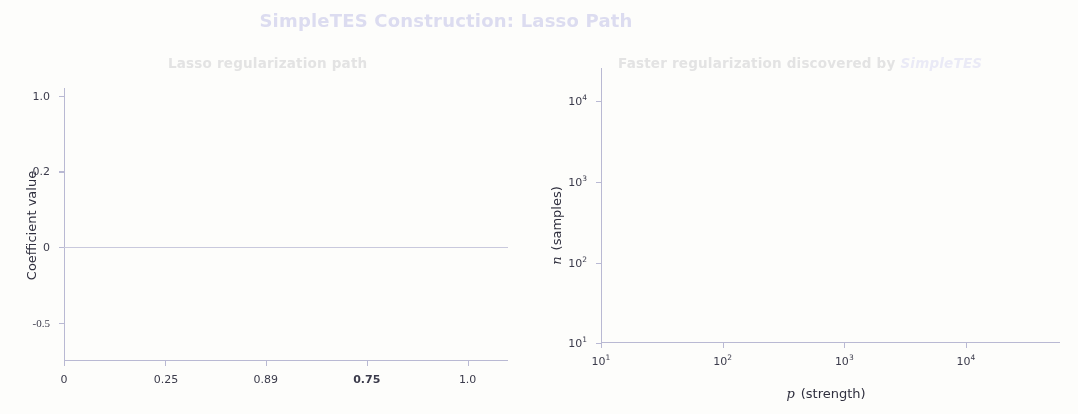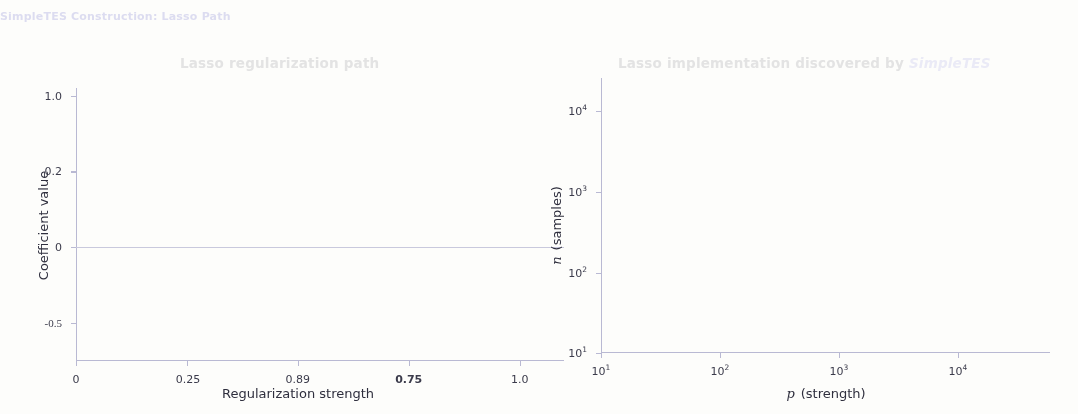--- a/index.html
+++ b/index.html
@@ -15,34 +15,34 @@
     background: #fdfdfb;
     font-family: "DejaVu Sans", sans-serif;
   }
 
   
   .fig-title {
     position: absolute;
     left: 0;
     top: 10px;
     width: 892px;
-    text-align: left;
-    font-size: 11px;
+    text-align: center;
+    font-size: 18px;
     font-weight: bold;
     letter-spacing: 0.2px;
     color: #dededf;
     white-space: nowrap;
   }
   .fig-title .tint { color: #dcdcf0; }
 
   
   .axes {
     position: absolute;
   }
-  #axes-left  { left: 12px;   top: 0; width: 540px; height: 300px; }
+  #axes-left  { left: 0;   top: 0; width: 540px; height: 300px; }
   #axes-right { left: 540px; top: 0; width: 538px; height: 414px; }
 
   .ax-title {
     position: absolute;
     font-size: 13.5px;
     font-weight: bold;
     color: #e3e3e3;
     white-space: nowrap;
     letter-spacing: 0.2px;
   }
@@ -52,23 +52,23 @@
     font-style: italic;
     color: #eaeaf6;
   }
 
   
   .plot-area {
     position: absolute;
     background: transparent;
   }
   
-  #plot-left  { left: 64px;  top: 88px; width: 444px; height: 273px; padding-left: 44px; }
-  
-  #plot-right { left: 61px;  top: 78px; width: 449px; height: 275px; }
+  #plot-left  { left: 64px;  top: 88px; width: 444px; height: 273px; }
+  
+  #plot-right { left: 61px;  top: 68px; width: 449px; height: 275px; padding-left: 10px; }
 
   .spine-y {
     position: absolute;
     left: 0; top: 0;
     width: 1.3px; height: 100%;
     background: #b9b9d3;
   }
   .spine-x {
     position: absolute;
     left: 0; bottom: 0;
@@ -183,29 +183,28 @@
       <span class="ticklabel-x">0.89</span>
     </div>
     <div class="tick-x" style="left:68.18%;font-weight:bold;">
       <span class="ticklabel-x">0.75</span>
     </div>
     <div class="tick-x" style="left:90.91%;">
       <span class="ticklabel-x">1.0</span>
     </div>
   </div>
 
-  <div class="xlabel" style="left:286px; top:386px;">Regularization strength</div>
 
   <div class="ylabel" style="left:-29px; top:218px; width:120px; text-align:center;">Coefficient value</div>
 </div>
 
 <div class="axes" id="axes-right">
 
   <div class="ax-title" id="title-right">
-    <span>Lasso implementation discovered by</span>
+    <span>Faster regularization discovered by</span>
     <span class="brand">SimpleTES</span>
   </div>
 
   <div class="plot-area" id="plot-right">
     <div class="spine-y"></div>
     <div class="spine-x"></div>
 
     <div class="tick-y" style="top:12.0%;">
       <span class="ticklabel-y">
         <span>10</span><sup>4</sup>

